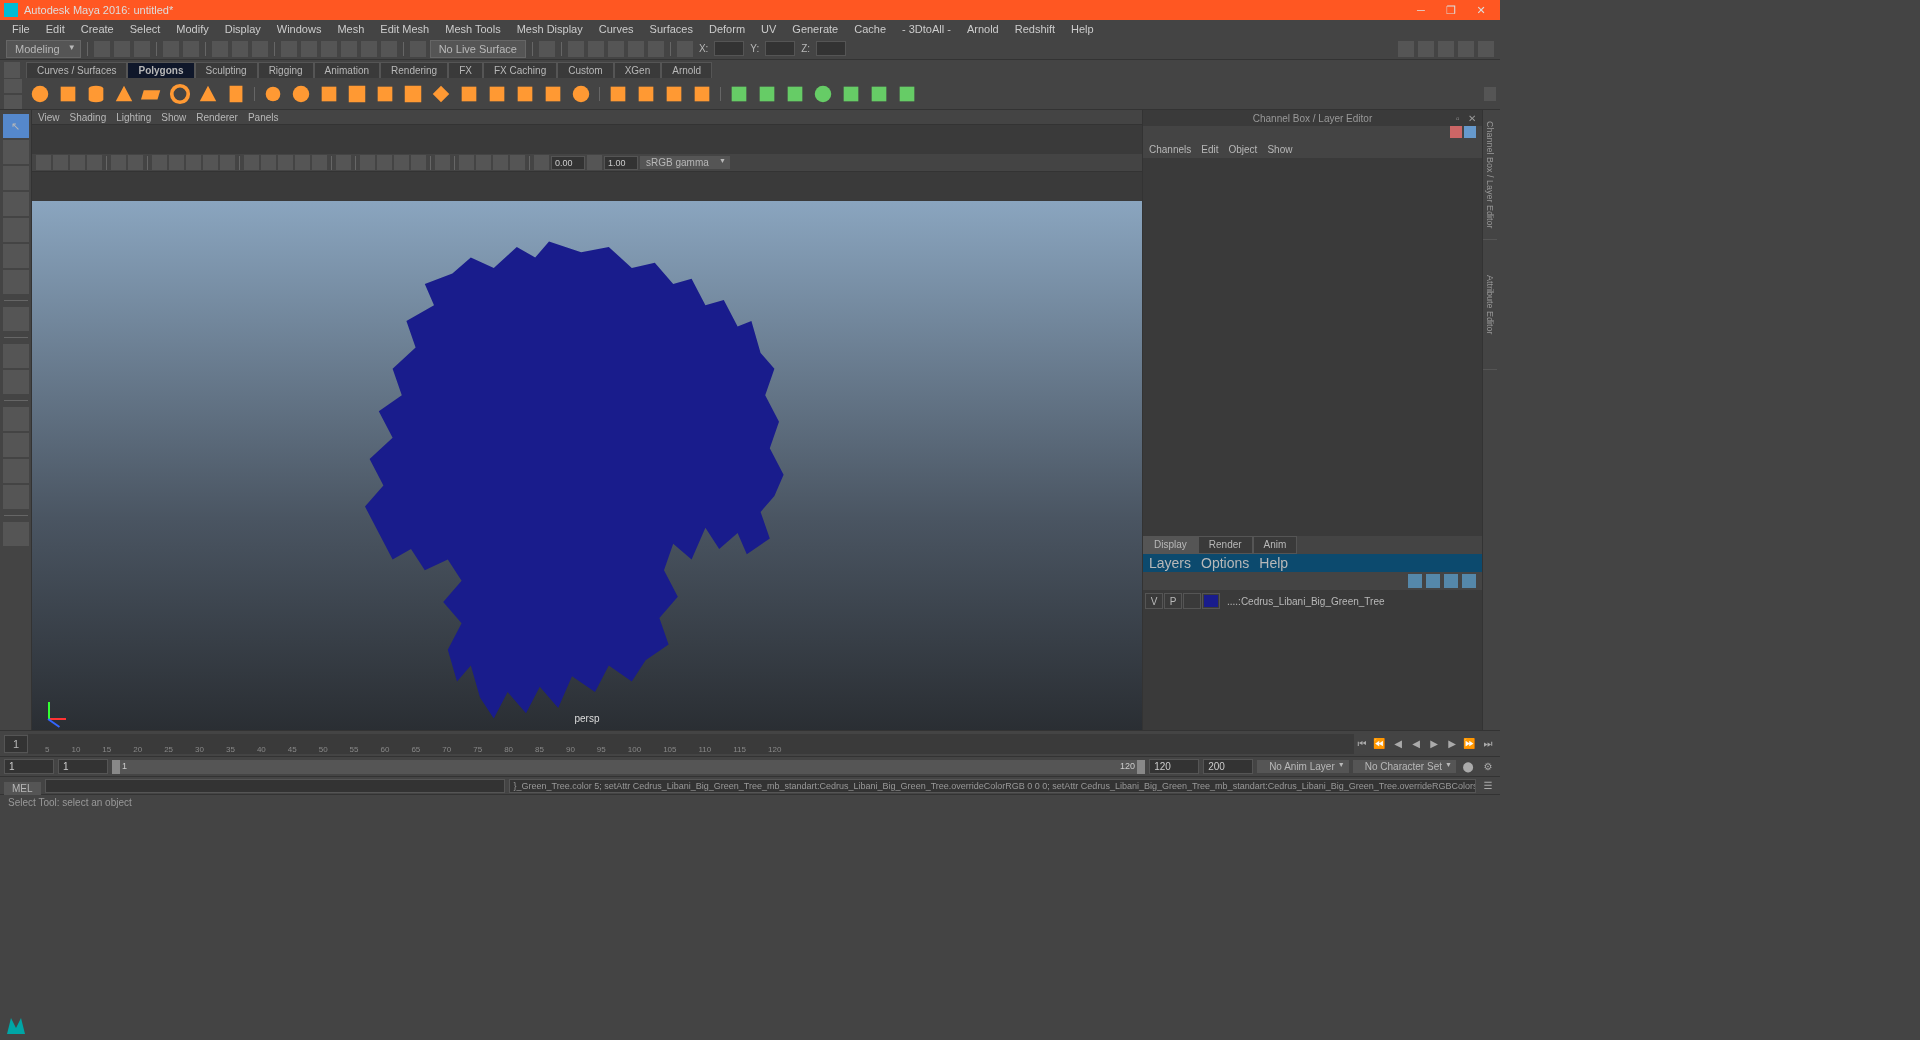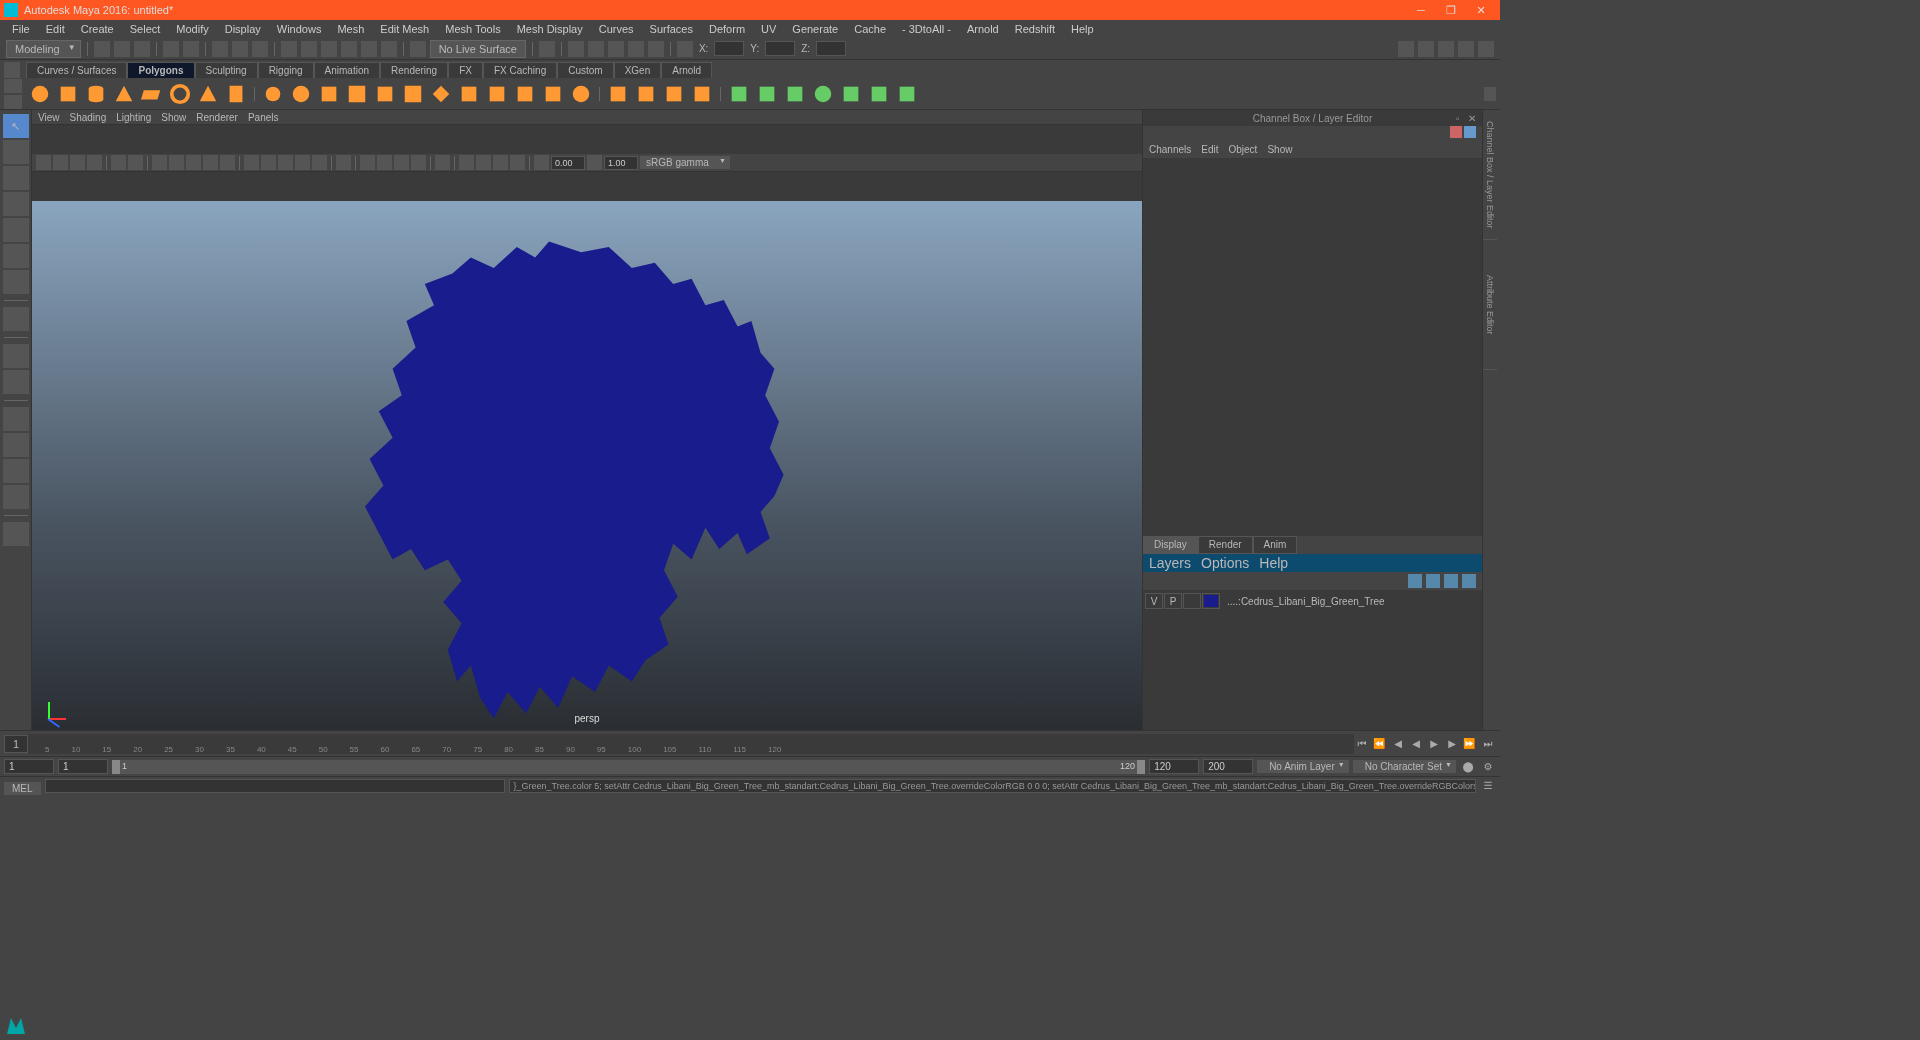--- a/index.html
+++ b/index.html
@@ -583,13 +583,14 @@
     <div class="play-btn">⚙</div>
   </div>
 
   <div class="command-line">
     <div class="mel-label">MEL</div>
     <input class="cmd-input" style="">
     <div class="cmd-output">}_Green_Tree.color 5; setAttr Cedrus_Libani_Big_Green_Tree_mb_standart:Cedrus_Libani_Big_Green_Tree.overrideColorRGB 0 0 0; setAttr Cedrus_Libani_Big_Green_Tree_mb_standart:Cedrus_Libani_Big_Green_Tree.overrideRGBColors 0;</div>
     <div class="play-btn">☰</div>
   </div>
 
+  <div class="help-line">Select Tool: select an object</div>
 </div>
 
 </body></html>

